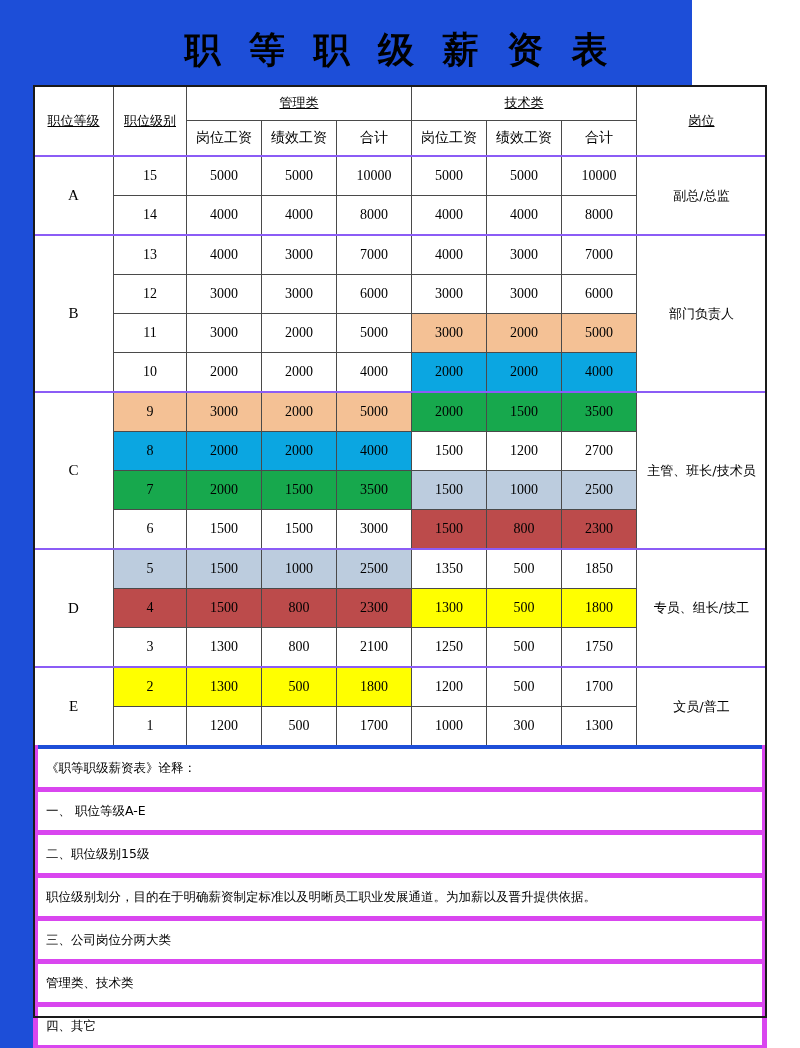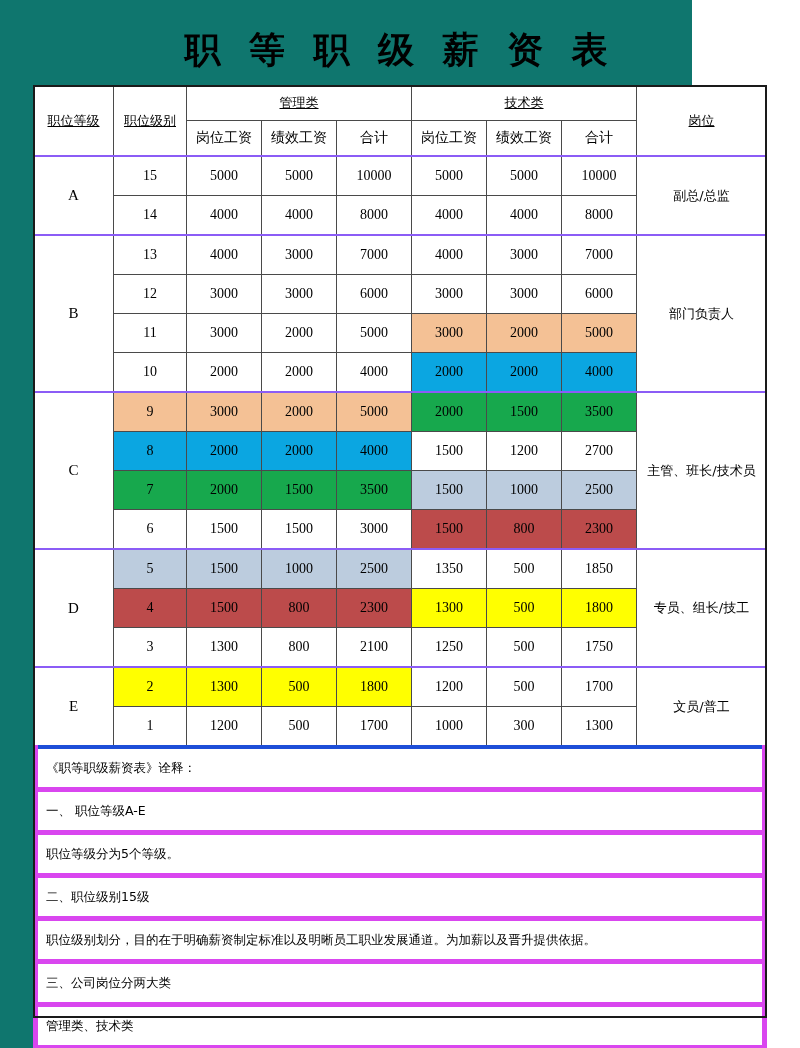--- a/index.html
+++ b/index.html
@@ -11,21 +11,21 @@
     width: 800px;
     height: 1048px;
     font-family: "Liberation Serif", "DejaVu Serif", serif;
     color: #000000;
     overflow: hidden;
   }
   #page {
     position: relative;
     width: 692px;
     height: 1048px;
-    background: #0f766e;
+    background: #1d4ed8;
   }
 
   
   .title {
     position: absolute;
     left: 0;
     top: 26px;
     width: 800px;
     text-align: center;
     font-family: "DejaVu Sans", "Liberation Sans", sans-serif;
@@ -327,23 +327,20 @@
 
     <table class="notes">
       <tbody id="notes-body">
           <tr>
             <td>《职等职级薪资表》诠释：</td>
           </tr>
           <tr>
             <td>一、 职位等级A-E</td>
           </tr>
           <tr>
-            <td>职位等级分为5个等级。</td>
-          </tr>
-          <tr>
             <td>二、职位级别15级</td>
           </tr>
           <tr>
             <td>职位级别划分，目的在于明确薪资制定标准以及明晰员工职业发展通道。为加薪以及晋升提供依据。</td>
           </tr>
           <tr>
             <td>三、公司岗位分两大类</td>
           </tr>
           <tr>
             <td>管理类、技术类</td>

